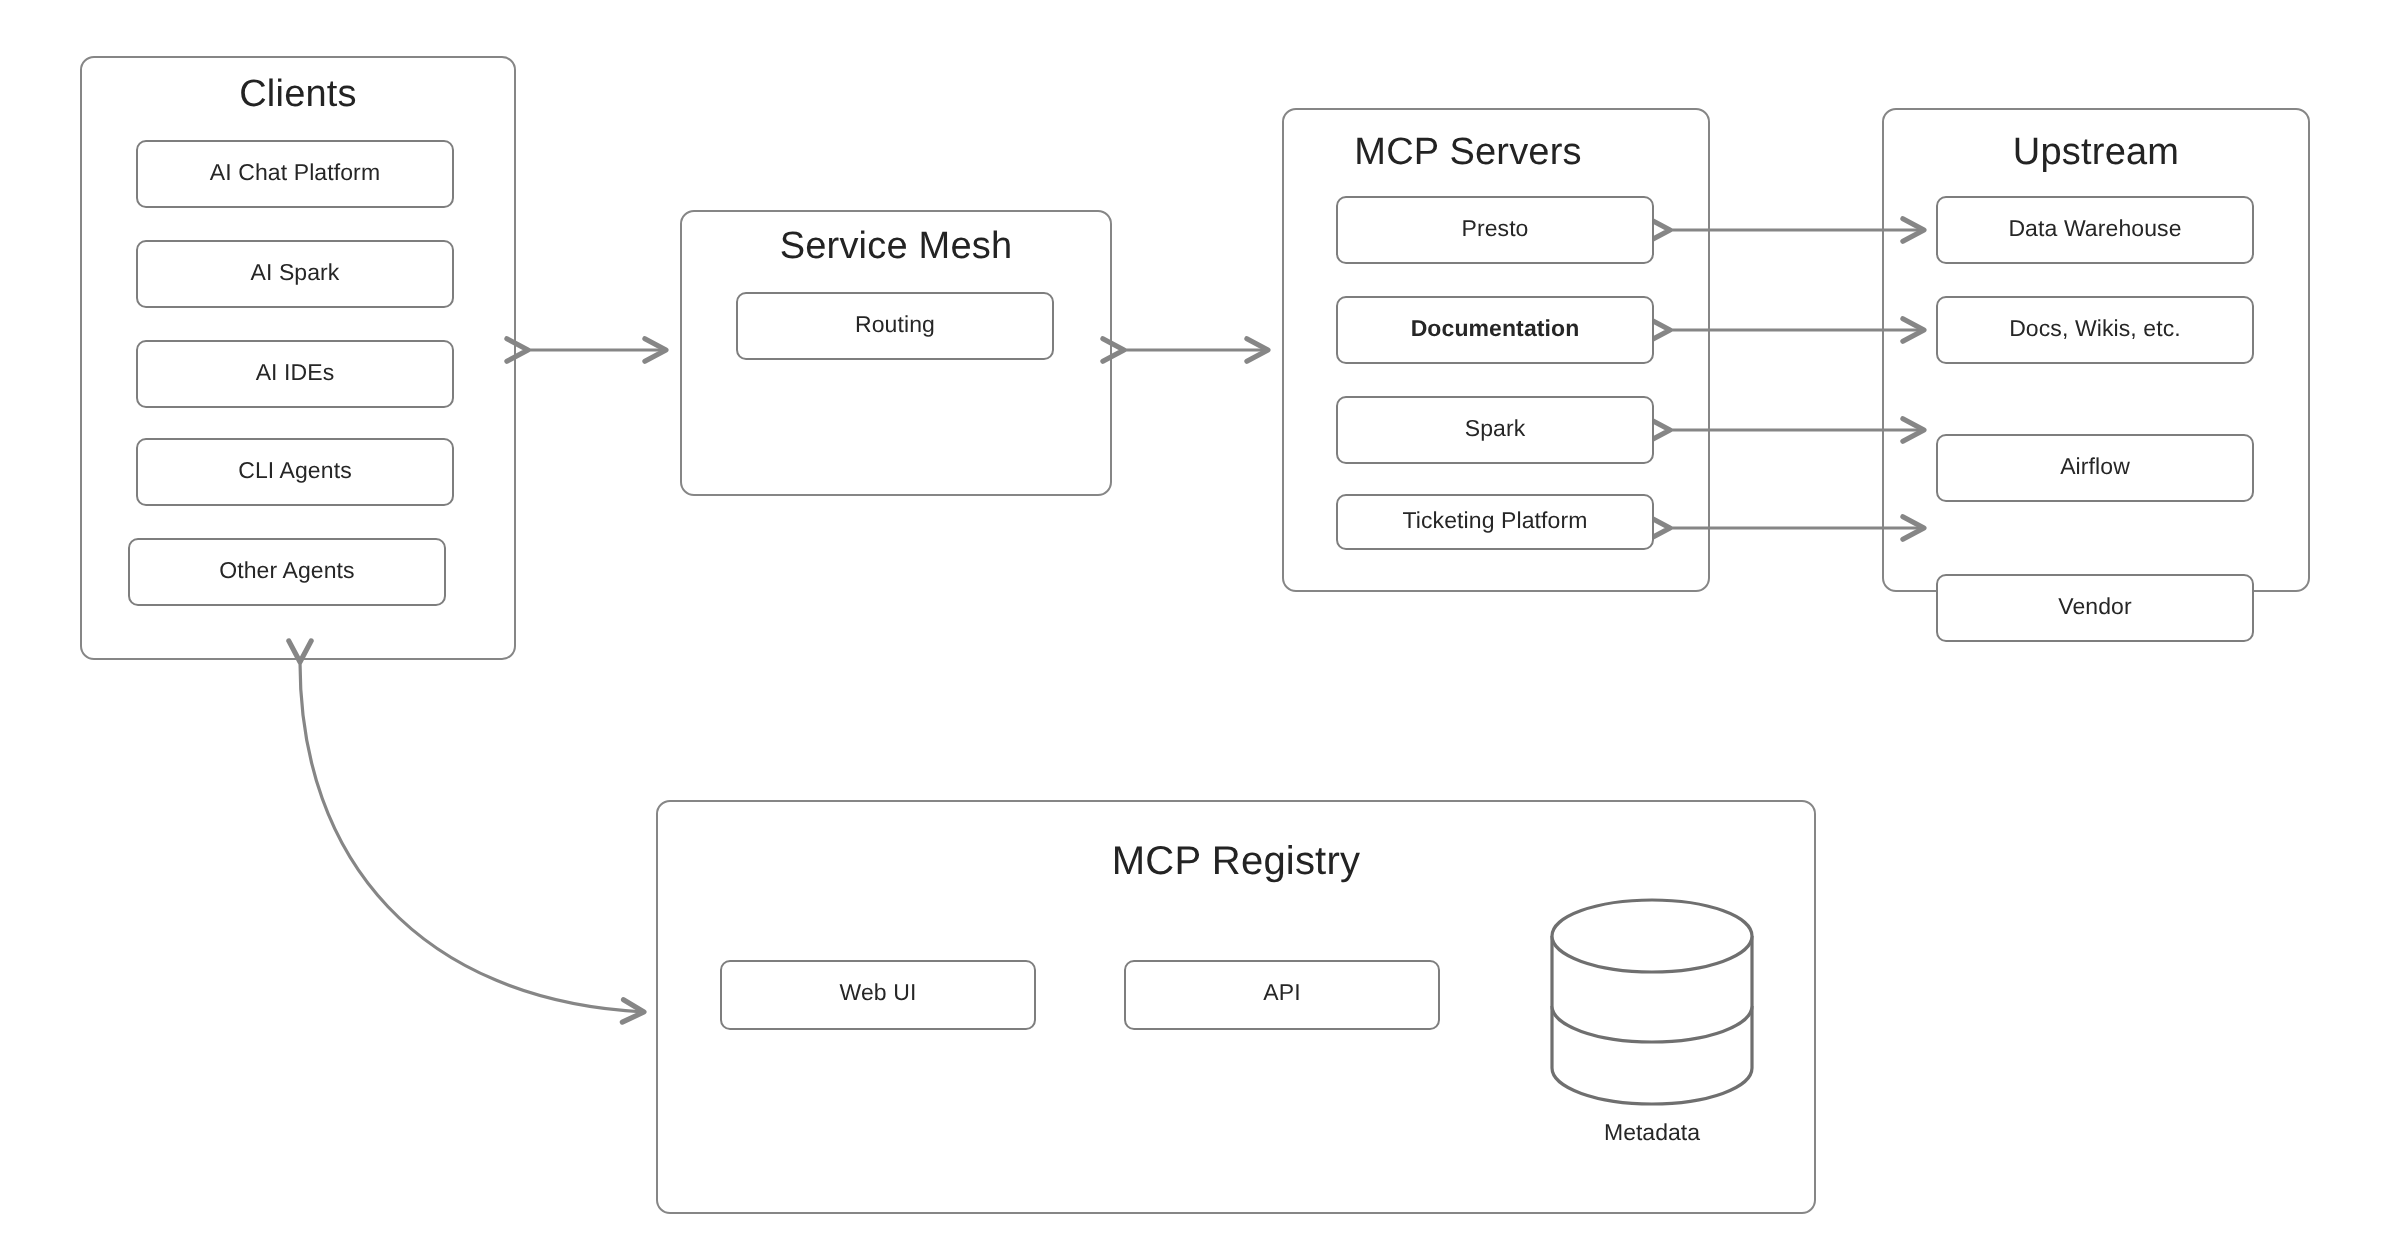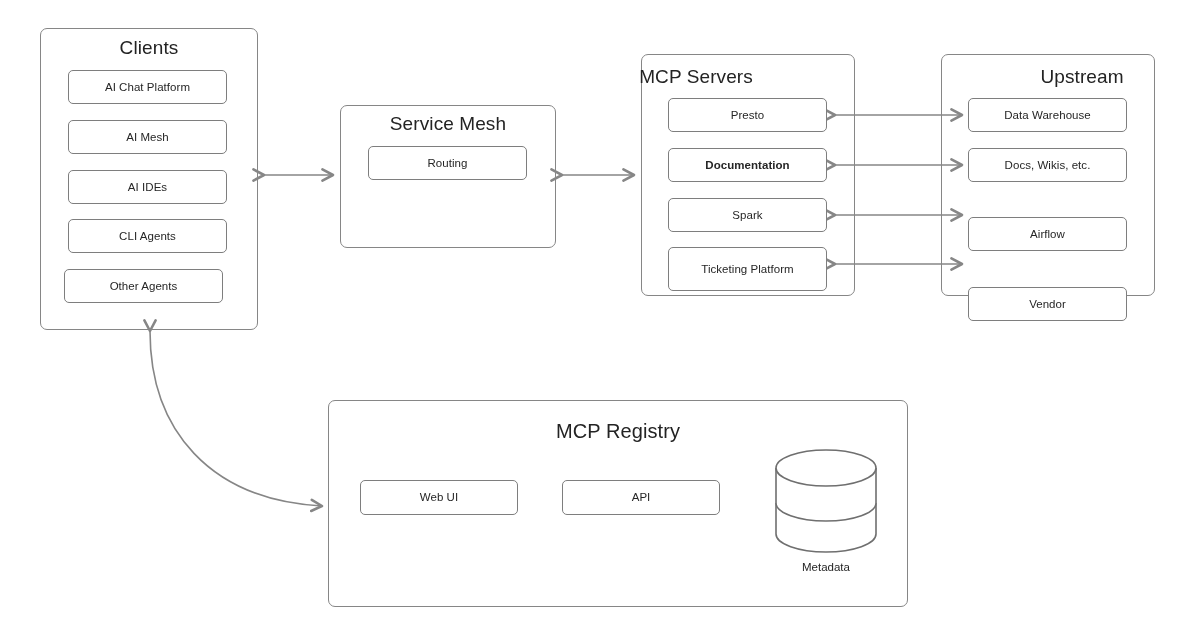--- a/index.html
+++ b/index.html
@@ -127,57 +127,57 @@
     </g>
   </svg>
 
   <div class="node" style="left:40px; top:28px; width:218px; height:302px;"></div>
   <div class="group-title" style="left:40px; top:37px; width:218px;">Clients</div>
 
   <div class="leaf" style="left:68px; top:70px; width:159px; height:34px;justify-content:center;">
     <span>AI Chat Platform</span>
   </div>
   <div class="leaf" style="left:68px; top:120px; width:159px; height:34px;">
-    <span>AI Mesh</span>
+    <span>AI Spark</span>
   </div>
   <div class="leaf" style="left:68px; top:170px; width:159px; height:34px;">
     <span>AI IDEs</span>
   </div>
   <div class="leaf" style="left:68px; top:219px; width:159px; height:34px;">
     <span>CLI Agents</span>
   </div>
   <div class="leaf" style="left:64px; top:269px; width:159px; height:34px;">
     <span>Other Agents</span>
   </div>
 
   <div class="node" style="left:340px; top:105px; width:216px; height:143px;"></div>
   <div class="group-title" style="left:340px; top:113px; width:216px;">Service Mesh</div>
 
   <div class="leaf" style="left:368px; top:146px; width:159px; height:34px;">
     <span>Routing</span>
   </div>
 
   <div class="node" style="left:641px; top:54px; width:214px; height:242px;"></div>
-  <div class="group-title" style="left:603px; top:66px; width:186px;">MCP Servers</div>
+  <div class="group-title" style="left:641px; top:66px; width:186px;">MCP Servers</div>
 
   <div class="leaf" style="left:668px; top:98px; width:159px; height:34px;">
     <span>Presto</span>
   </div>
   <div class="leaf" style="left:668px; top:148px; width:159px; height:34px;font-weight:bold;">
     <span>Documentation</span>
   </div>
   <div class="leaf" style="left:668px; top:198px; width:159px; height:34px;">
     <span>Spark</span>
   </div>
-  <div class="leaf" style="left:668px; top:247px; width:159px; height:44px;">
+  <div class="leaf" style="left:668px; top:247px; width:159px; height:28px;">
     <span>Ticketing Platform</span>
   </div>
 
   <div class="node" style="left:941px; top:54px; width:214px; height:242px;"></div>
-  <div class="group-title" style="left:941px; top:66px; width:214px;margin-left:34px;">Upstream</div>
+  <div class="group-title" style="left:941px; top:66px; width:214px;">Upstream</div>
 
   <div class="leaf" style="left:968px; top:98px; width:159px; height:34px;">
     <span>Data Warehouse</span>
   </div>
   <div class="leaf" style="left:968px; top:148px; width:159px; height:34px;">
     <span>Docs, Wikis, etc.</span>
   </div>
   <div class="leaf" style="left:968px; top:198px; width:159px; height:34px;margin-top:19px;">
     <span>Airflow</span>
   </div>

